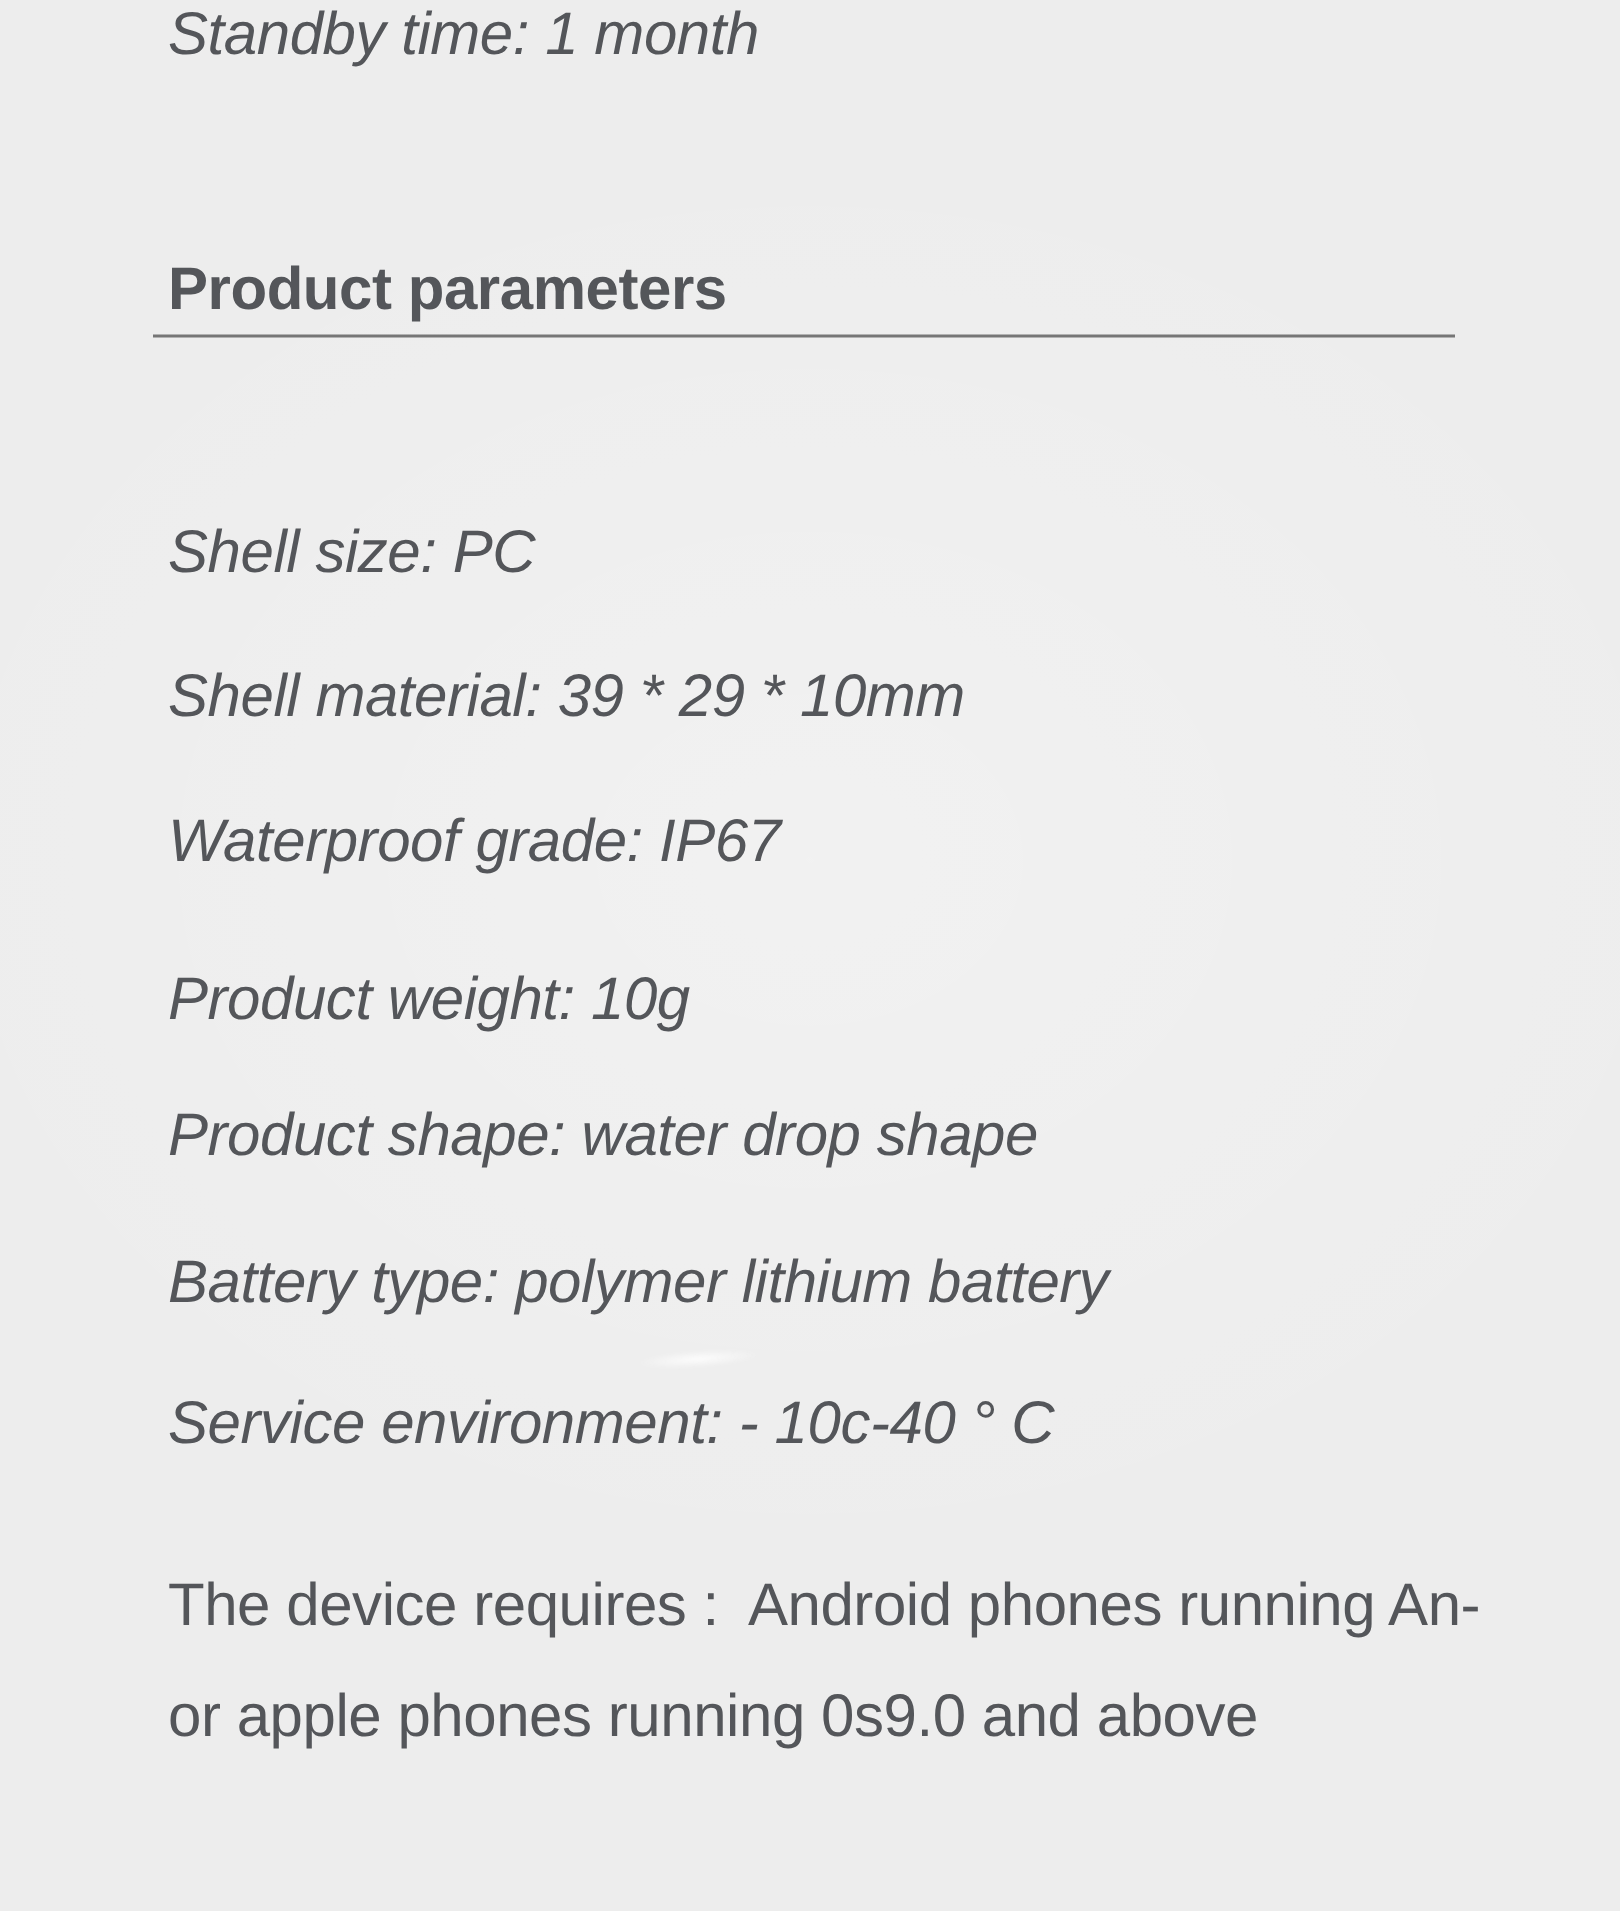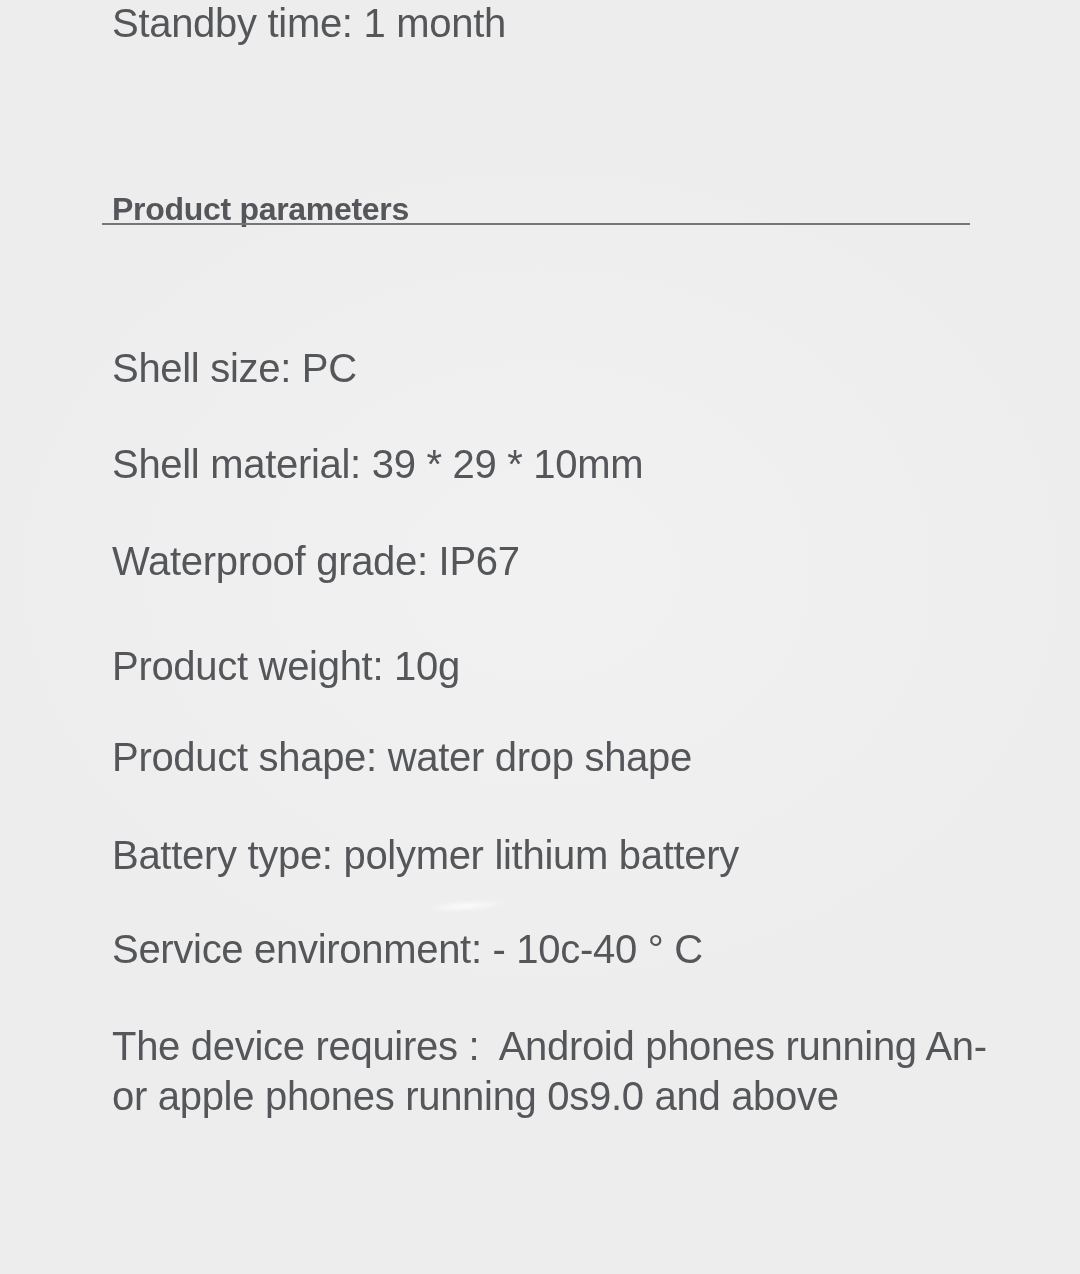--- a/index.html
+++ b/index.html
@@ -21,62 +21,62 @@
   .page {
     position: relative;
     width: 1080px;
     height: 1274px;
     background: radial-gradient(ellipse 900px 700px at 50% 45%, rgba(255,255,255,0.25), rgba(0,0,0,0) 70%), var(--bg);
   }
   .section-title {
     position: absolute;
     left: 112px;
     top: 170px;
-    font-size: 32px;
+    font-size: 40px;
     line-height: 46px;
     letter-spacing: -0.3px;
     color: var(--text);
     white-space: pre;
-    margin-top: 16px;
   }
   .divider {
     position: absolute;
     left: 102px;
     top: 223px;
     width: 868px;
     height: 2px;
     background: var(--divider);
   }
   .param-row {
     position: absolute;
     left: 112px;
     font-size: 40px;
     line-height: 46px;
     letter-spacing: -0.3px;
     white-space: pre;
     color: var(--text);
+    font-style: italic;
   }
   .param-row:nth-of-type(1) { top: 250px; }
   .param-row:nth-of-type(2) { top: 345px; }
   .param-row:nth-of-type(3) { top: 441px; }
   .param-row:nth-of-type(4) { top: 538px; }
   .param-row:nth-of-type(5) { top: 643px; }
   .param-row:nth-of-type(6) { top: 734px; text-align: center; }
   .param-row:nth-of-type(7) { top: 832px; text-align: right; }
   .param-row:nth-of-type(8) { top: 926px; }
   .note {
     position: absolute;
     left: 112px;
     top: 1021px;
     font-size: 40px;
     line-height: 50px;
     letter-spacing: -0.3px;
     color: var(--text);
   }
-  .note-line { white-space: pre; }
+  .note-line { white-space: pre; margin-top: 24px; }
   .smudge {
     position: absolute;
     left: 408px;
     top: 898px;
     width: 115px;
     height: 16px;
     background: radial-gradient(ellipse 50% 50% at 50% 50%, rgba(255,255,255,0.85), rgba(255,255,255,0) 70%);
     transform: rotate(-4deg);
     filter: blur(1px);
     pointer-events: none;

